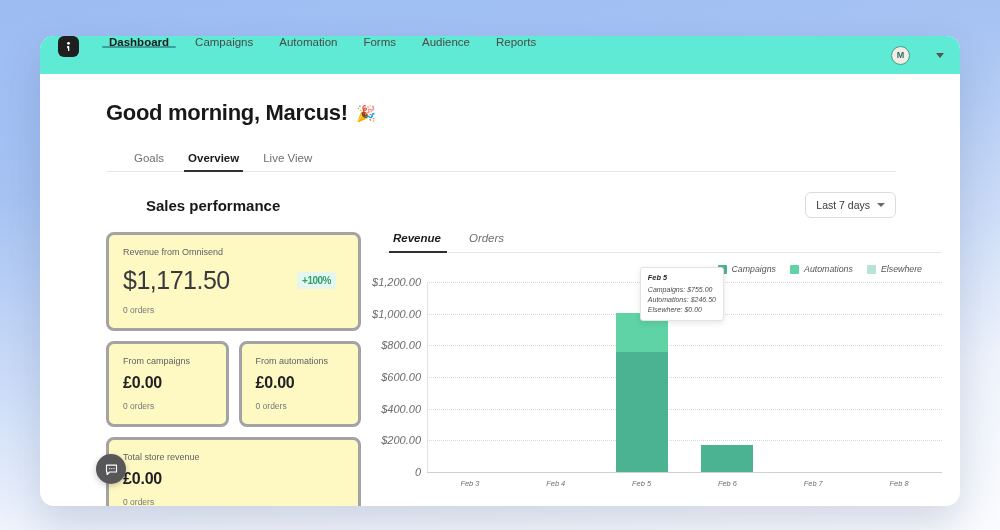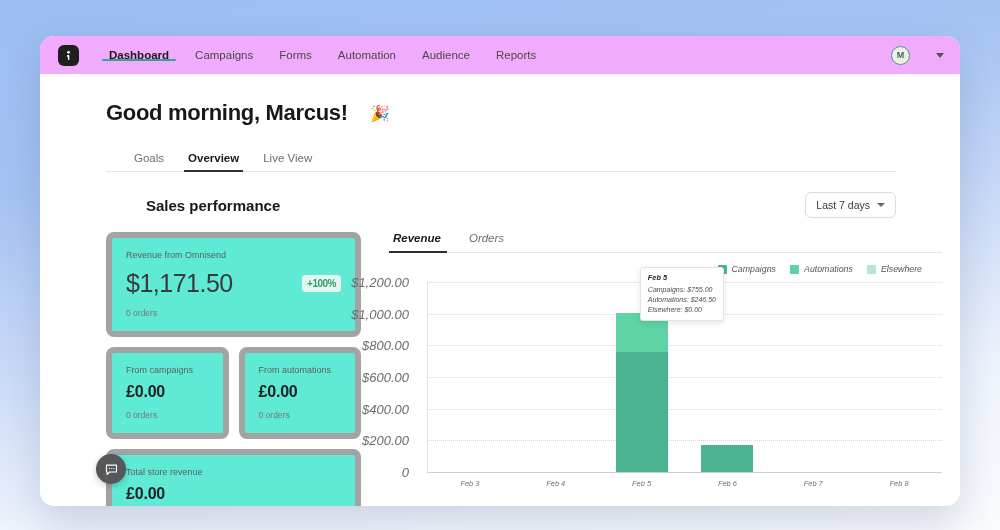--- a/index.html
+++ b/index.html
@@ -20,23 +20,23 @@
     width: 920px; height: 470px;
     background: #ffffff;
     border-radius: 14px 14px 14px 14px;
     box-shadow: 0 18px 40px rgba(40,60,110,.18);
     overflow: hidden;
   }
 
   
   .topnav {
     height: 38px;
-    background: #f0abfc;
+    background: #5eead4;
     display: flex;
-    align-items: center;
+    align-items: flex-start;
     position: relative;
   }
   .logo-wrap {
     width: 56px; display: flex; align-items: center; justify-content: center;
   }
   .logo {
     width: 21px; height: 21px; border-radius: 6px;
     background: #1f1f1f;
     display: flex; align-items: center; justify-content: center;
   }
@@ -81,21 +81,21 @@
     border-right: 4.5px solid transparent;
     border-top: 5px solid #55544f;
   }
 
   
   .page { padding: 26px 0 0 66px; }
 
   .greeting {
     font-size: 22px; font-weight: bold; color: #18181a;
     letter-spacing: -.3px;
-    display: flex; align-items: center; gap: 23px;
+    display: flex; align-items: center; gap: 9px;
   }
   .greeting .emoji { font-size: 16px; }
 
   .subtabs {
     display: flex; gap: 0;
     margin-top: 26px;
     border-bottom: 1px solid #e7e7e7;
     width: 790px;
   }
   .subtab {
@@ -130,22 +130,22 @@
     border-left: 4px solid transparent;
     border-right: 4px solid transparent;
     border-top: 4.5px solid #6a6a6e;
   }
 
   
   .main { display: flex; gap: 24px; margin-top: 14px; }
 
   .cards { width: 255px; display: flex; flex-direction: column; gap: 10px; }
   .card {
-    border: 6px solid #a3a3a3; border-radius: 8px;
-    background: #5eead4; padding: 12px 14px 13px 14px;
+    border: 3px solid #a3a3a3; border-radius: 8px;
+    background: #fef9c3; padding: 12px 22px 13px 14px;
   }
   .card-label { font-size: 9px; color: #5f5f63; }
   .card-big {
     margin-top: 9px;
     font-size: 25px; color: #3a3a3e; font-weight: normal;
     letter-spacing: -.5px;
     display: flex; align-items: center; gap: 9px; justify-content: space-between;
   }
   .badge {
     font-size: 10px; font-weight: bold; color: #2f9e70;
@@ -180,23 +180,23 @@
   .legend-item { display: flex; align-items: center; gap: 5px; font-size: 8.8px; color: #56565a; }
   .swatch { width: 9px; height: 9px; border-radius: 1px; }
 
   .plot {
     position: relative;
     margin-top: 8px;
     height: 190px;
     margin-left: 42px;
   }
   .ylabel {
-    position: absolute; right: 100%; margin-right: 18px;
+    position: absolute; right: 100%; margin-right: 6px;
     transform: translateY(-50%);
-    font-size: 13px; color: #6c6c70; white-space: nowrap;
+    font-size: 11px; color: #6c6c70; white-space: nowrap;
   }
   .gridline {
     position: absolute; left: 0; right: 0; height: 0;
     border-top: 1px dotted #d8d8d8;
   }
   .gridline.base { border-top: 1px solid #cfcfcf; }
   .axis-y {
     position: absolute; left: 0; top: 0; bottom: 0;
     width: 1px; background: #e2e2e2;
   }
@@ -258,24 +258,24 @@
       </div>
     </div>
     <div class="nav-items">
       <div class="nav-item active">
           <span>Dashboard</span>
         </div>
       <div class="nav-item">
           <span>Campaigns</span>
         </div>
       <div class="nav-item">
+          <span>Automation</span>
+        </div>
+      <div class="nav-item">
           <span>Forms</span>
-        </div>
-      <div class="nav-item">
-          <span>Automation</span>
         </div>
       <div class="nav-item">
           <span>Audience</span>
         </div>
       <div class="nav-item">
           <span>Reports</span>
         </div>
     </div>
     <div class="profile">
       <div class="avatar">

